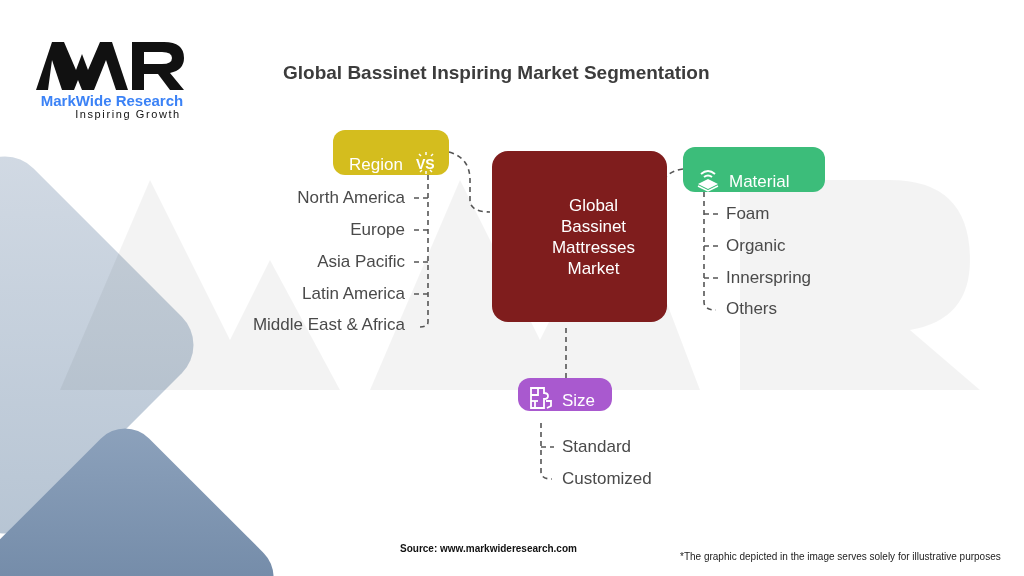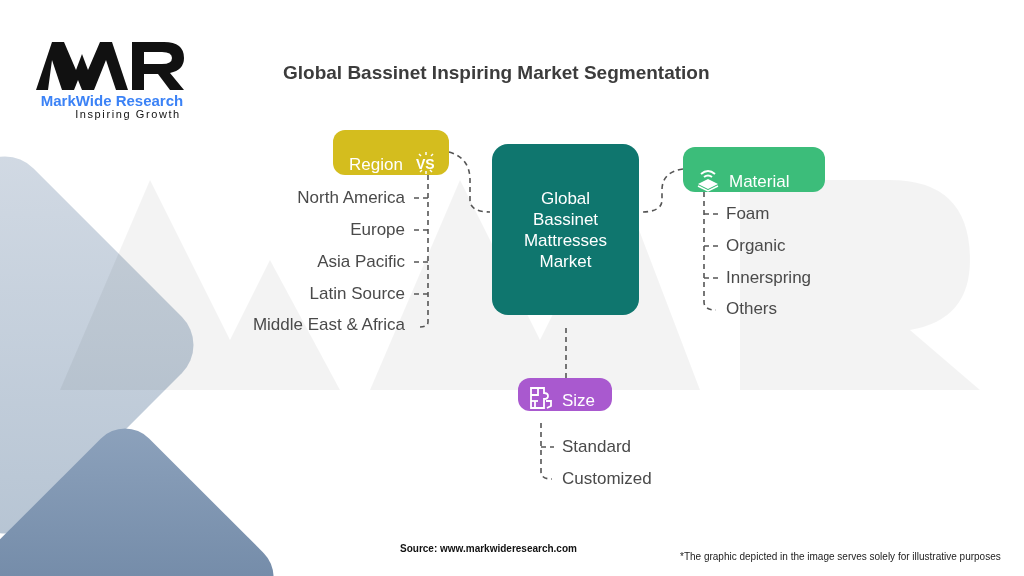--- a/index.html
+++ b/index.html
@@ -4,21 +4,21 @@
 <style>
   html, body { margin:0; padding:0; }
   body { width:1024px; height:576px; position:relative; overflow:hidden; background:#ffffff; font-family:"Liberation Sans", sans-serif; }
   .watermark { position:absolute; left:40px; top:170px; width:960px; height:230px; opacity:0.045; }
   .shape1 { position:absolute; left:-140px; top:200px; width:290px; height:290px; background:linear-gradient(135deg,#d2dae4,#b6c4d3); border-radius:40px; transform:rotate(45deg); transform-origin:center; }
   .shape2 { position:absolute; left:10px; top:462px; width:230px; height:230px; background:linear-gradient(135deg,#8ea3bd,#5c7696); border-radius:34px; transform:rotate(45deg); }
   .logo-mark { position:absolute; left:34px; top:40px; width:152px; height:52px; }
   .logo-name { position:absolute; left:34px; top:92px; width:156px; text-align:center; font-weight:bold; font-size:15px; color:#3b82f6; }
   .logo-tag { position:absolute; left:50px; top:108px; width:156px; text-align:center; font-weight:normal; font-size:11px; letter-spacing:1.6px; color:#111; }
   .title { position:absolute; left:283px; top:62px; font-size:19px; font-weight:bold; color:#3c3c3c; }
-  .center { position:absolute; left:492px; top:144px; width:147px; height:171px; background:#0f766e; border-radius:16px; color:#fff; display:flex; align-items:center; justify-content:center; text-align:center; font-size:17px; line-height:21px; }
+  .center { position:absolute; left:492px; top:151px; width:147px; height:171px; background:#7f1d1d; border-radius:16px; color:#fff; display:flex; align-items:center; justify-content:center; text-align:center; font-size:17px; line-height:21px;padding-left:28px; }
   .cat { position:absolute; border-radius:12px; color:#fff; font-size:17px; display:flex; align-items:flex-end; }
   .region { left:333px; top:130px; width:116px; height:45px; background:#d4bd1e; padding-left:16px; box-sizing:border-box; }
   .material { left:683px; top:147px; width:142px; height:45px; background:#3cbd7a; padding-left:12px; box-sizing:border-box; }
   .size { left:518px; top:378px; width:94px; height:33px; background:#a959cf; padding-left:10px; box-sizing:border-box; }
   .cat svg { display:block; }
   .item { position:absolute; font-size:17px; color:#4a4a4a; white-space:nowrap; }
   .item.r { text-align:right; right:619px; }
   .footer-src { position:absolute; left:400px; top:543px; font-size:10px; font-weight:bold; color:#111; }
   .footer-note { position:absolute; left:680px; top:551px; font-size:10px; color:#222; }
   svg.lines { position:absolute; left:0; top:0; }
@@ -86,21 +86,21 @@
         <path d="M18 3 L16 5"></path>
         <path d="M11 20 L11 23"></path>
         <path d="M5 21 L7 19"></path>
         <path d="M17 21 L15 19"></path>
       </g>
   </svg>
 </div>
 <div class="item r" style="top:188px">North America</div>
 <div class="item r" style="top:220px">Europe</div>
 <div class="item r" style="top:252px">Asia Pacific</div>
-<div class="item r" style="top:284px">Latin Source</div>
+<div class="item r" style="top:284px">Latin America</div>
 <div class="item r" style="top:315px">Middle East &amp; Africa</div>
 
 <div class="cat material">
   <svg width="26" height="26" viewBox="0 0 26 26" style="margin-right:8px">
     <g fill="none" stroke="#fff" stroke-width="2">
         <path d="M6 8 Q13 2 20 8"></path>
         <path d="M9 11 Q13 8 17 11"></path>
       </g>
     <path d="M3 18 L13 13 L23 18 L13 23 Z" fill="#fff"></path>
     <path d="M3 20 L13 25 L23 20" fill="none" stroke="#fff" stroke-width="1.5"></path>

